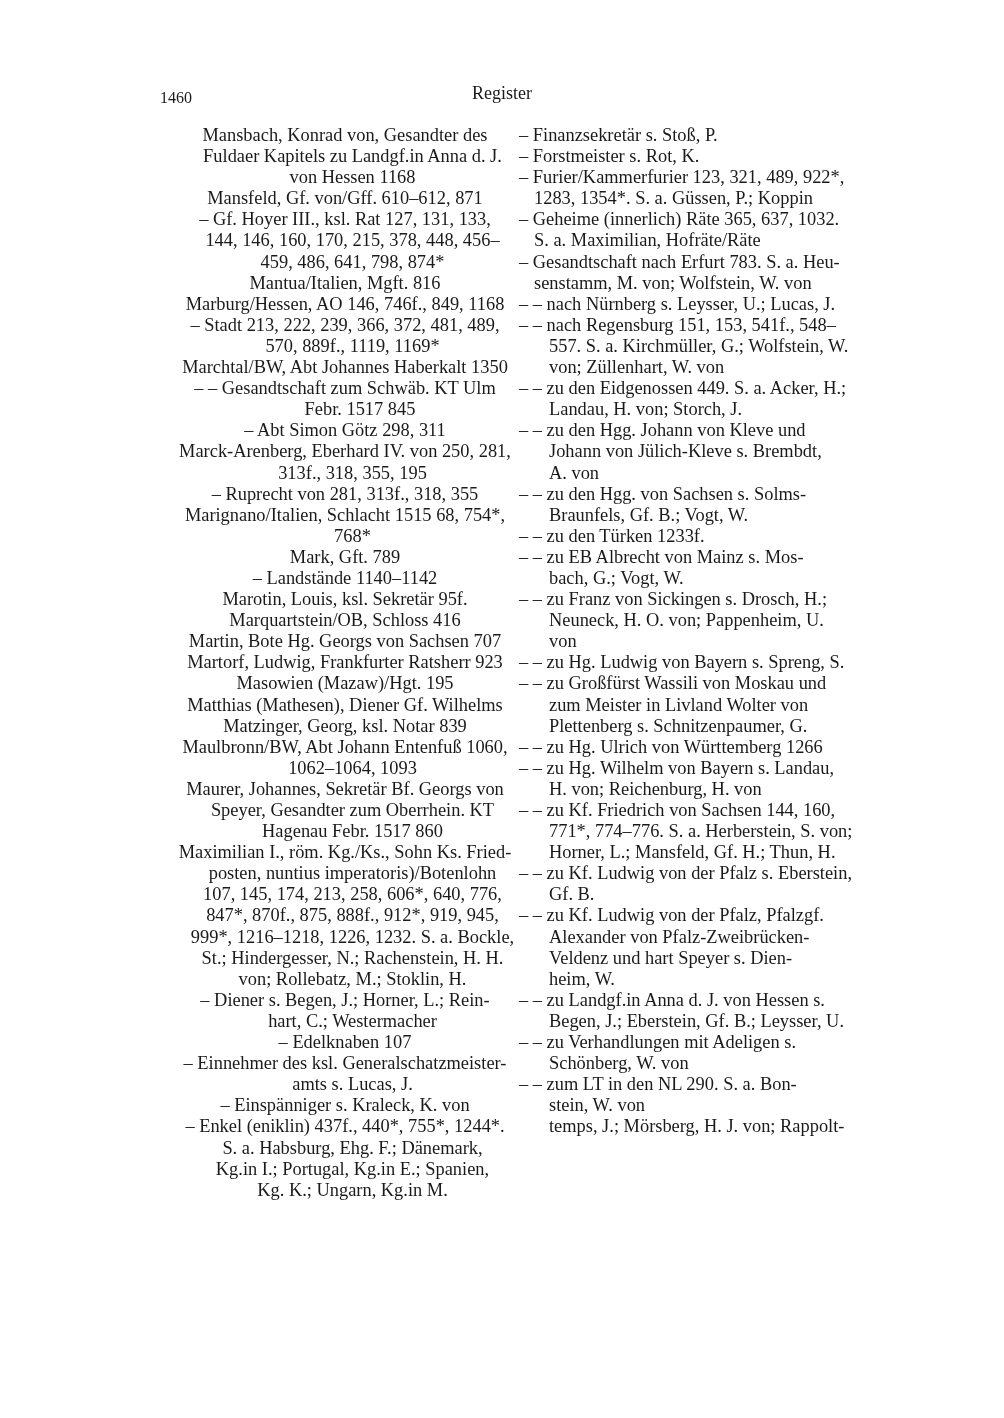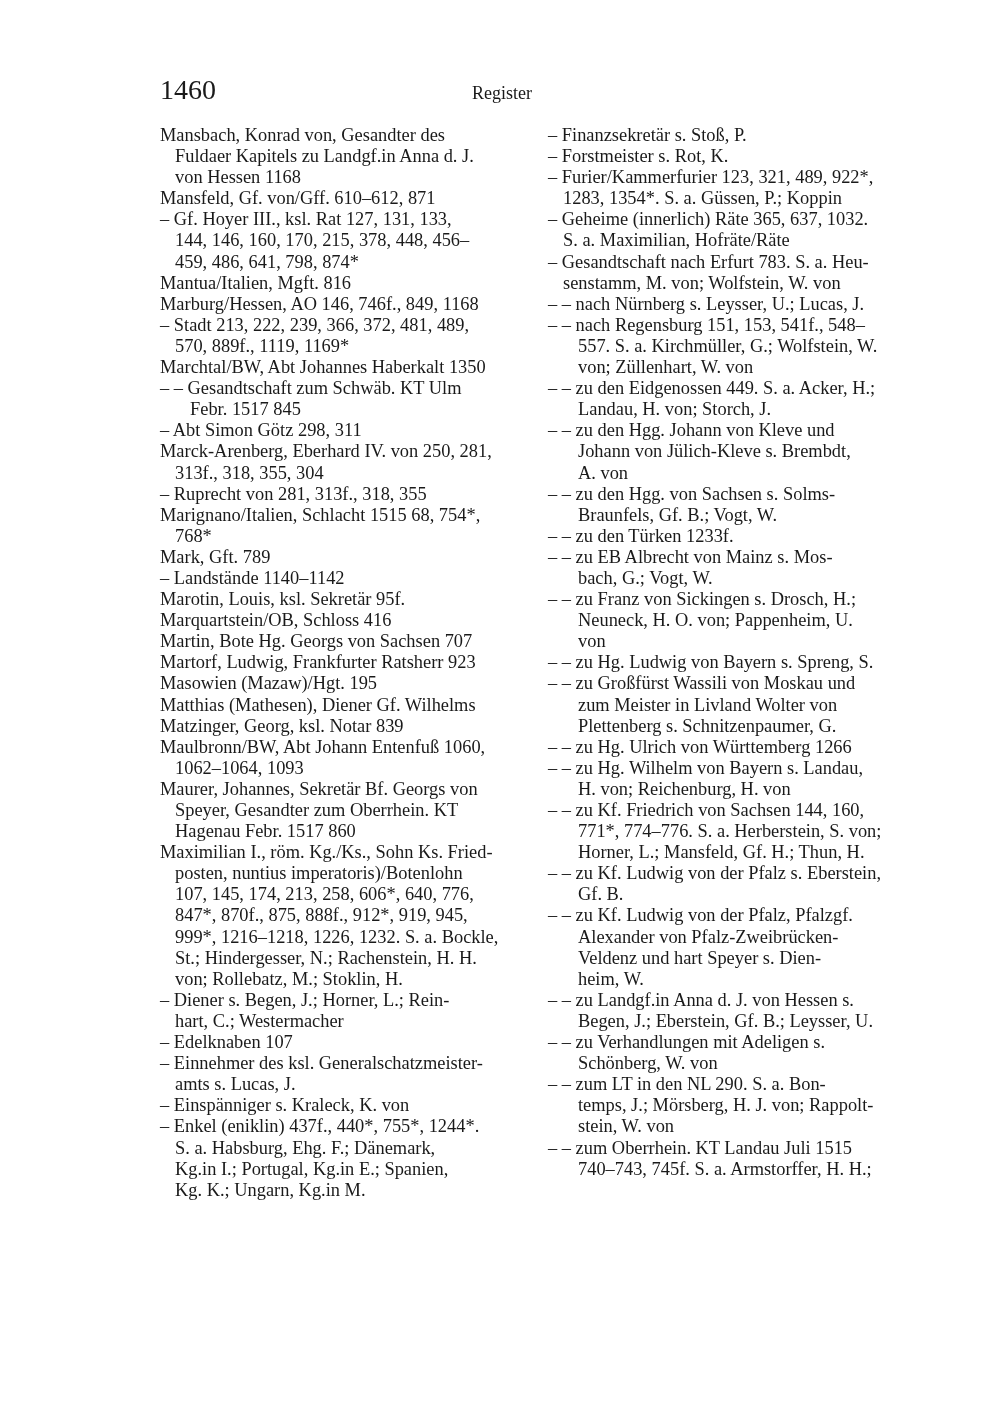--- a/index.html
+++ b/index.html
@@ -2,34 +2,34 @@
 <html><head>
 <meta charset="utf-8">
 <style>
   html, body { margin: 0; padding: 0; background: #ffffff; }
   body {
     width: 1004px; height: 1418px; position: relative; overflow: hidden;
     font-family: "Liberation Serif", "DejaVu Serif", serif;
     color: #1a1a1a;
   }
   .page-number {
-    position: absolute; left: 160px; top: 76px;
-    font-size: 28px; line-height: 28px;
+    position: absolute; left: 160px; top: 84px;
+    font-size: 16px; line-height: 28px;
   }
   .running-head {
     position: absolute; left: 0; width: 1004px; top: 82px;
     text-align: center; font-size: 18px; line-height: 22px;
   }
   .column {
     position: absolute; top: 125px;
     font-size: 18.4px; line-height: 21.1px;
     white-space: nowrap;
   }
-  .col-left { left: 160px; width: 370px; }
-  .col-right { left: 548px; width: 370px; }
+  .col-left { left: 160px; width: 370px; text-align: center; }
+  .col-right { left: 519px; width: 370px; }
   .entry { margin: 0; }
   .line { display: block; height: 21.1px; }
   .entry .line.cont { padding-left: 15px; }
   .entry.lvl1 .line.first { padding-left: 0; }
   .entry.lvl1 .line.cont { padding-left: 15px; }
   .entry.lvl2 .line.cont { padding-left: 30px; }
 </style>
 </head>
 <body>
 
@@ -65,21 +65,21 @@
     </div>
     <div class="entry lvl2">
       <span class="line first">– – Gesandtschaft zum Schwäb. KT Ulm</span>
       <span class="line cont">Febr. 1517  845</span>
     </div>
     <div class="entry lvl1">
       <span class="line first">– Abt Simon Götz  298, 311</span>
     </div>
     <div class="entry lvl0">
       <span class="line first">Marck-Arenberg, Eberhard IV. von  250, 281,</span>
-      <span class="line cont">313f., 318, 355, 304</span>
+      <span class="line cont">313f., 318, 355, 195</span>
     </div>
     <div class="entry lvl1">
       <span class="line first">– Ruprecht von  281, 313f., 318, 355</span>
     </div>
     <div class="entry lvl0">
       <span class="line first">Marignano/Italien, Schlacht 1515  68, 754*,</span>
       <span class="line cont">768*</span>
     </div>
     <div class="entry lvl0">
       <span class="line first">Mark, Gft.  789</span>
@@ -232,20 +232,16 @@
     <div class="entry lvl2">
       <span class="line first">– – zu Landgf.in Anna d. J. von Hessen  s.</span>
       <span class="line cont">Begen, J.; Eberstein, Gf. B.; Leysser, U.</span>
     </div>
     <div class="entry lvl2">
       <span class="line first">– – zu Verhandlungen mit Adeligen  s.</span>
       <span class="line cont">Schönberg, W. von</span>
     </div>
     <div class="entry lvl2">
       <span class="line first">– – zum LT in den NL  290. S. a. Bon-</span>
+      <span class="line cont">stein, W. von</span>
       <span class="line cont">temps, J.; Mörsberg, H. J. von; Rappolt-</span>
-      <span class="line cont">stein, W. von</span>
-    </div>
-    <div class="entry lvl2">
-      <span class="line first">– – zum Oberrhein. KT Landau Juli 1515</span>
-      <span class="line cont">740–743, 745f. S. a. Armstorffer, H. H.;</span>
     </div>
   </div>
 
 </body></html>

